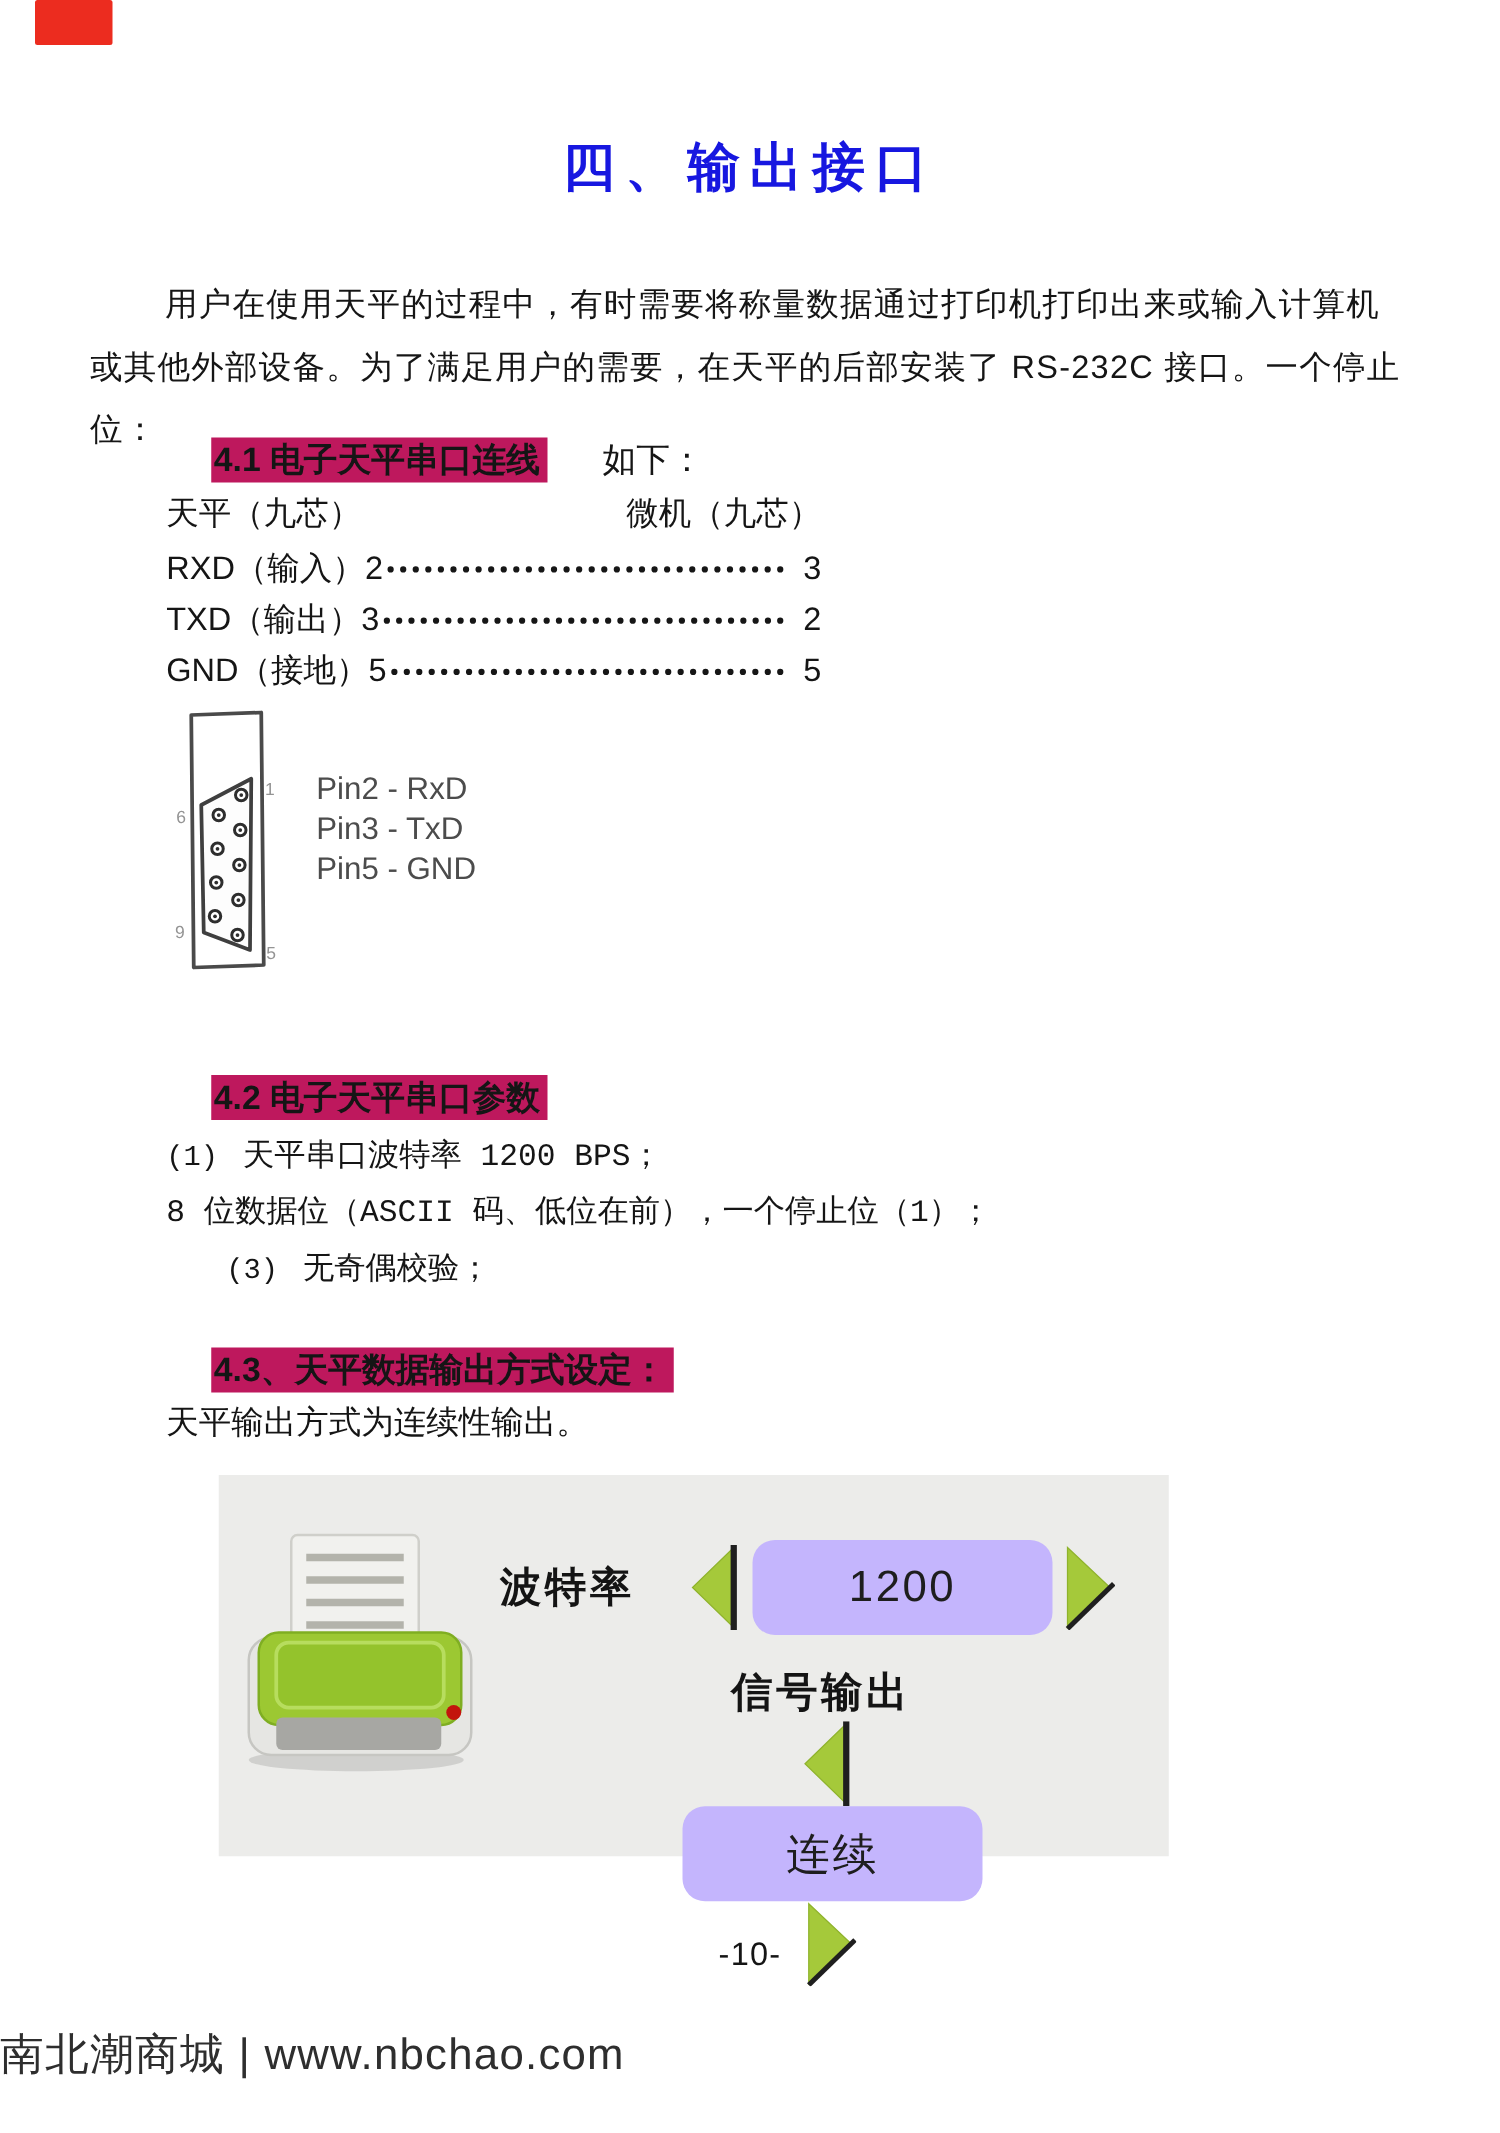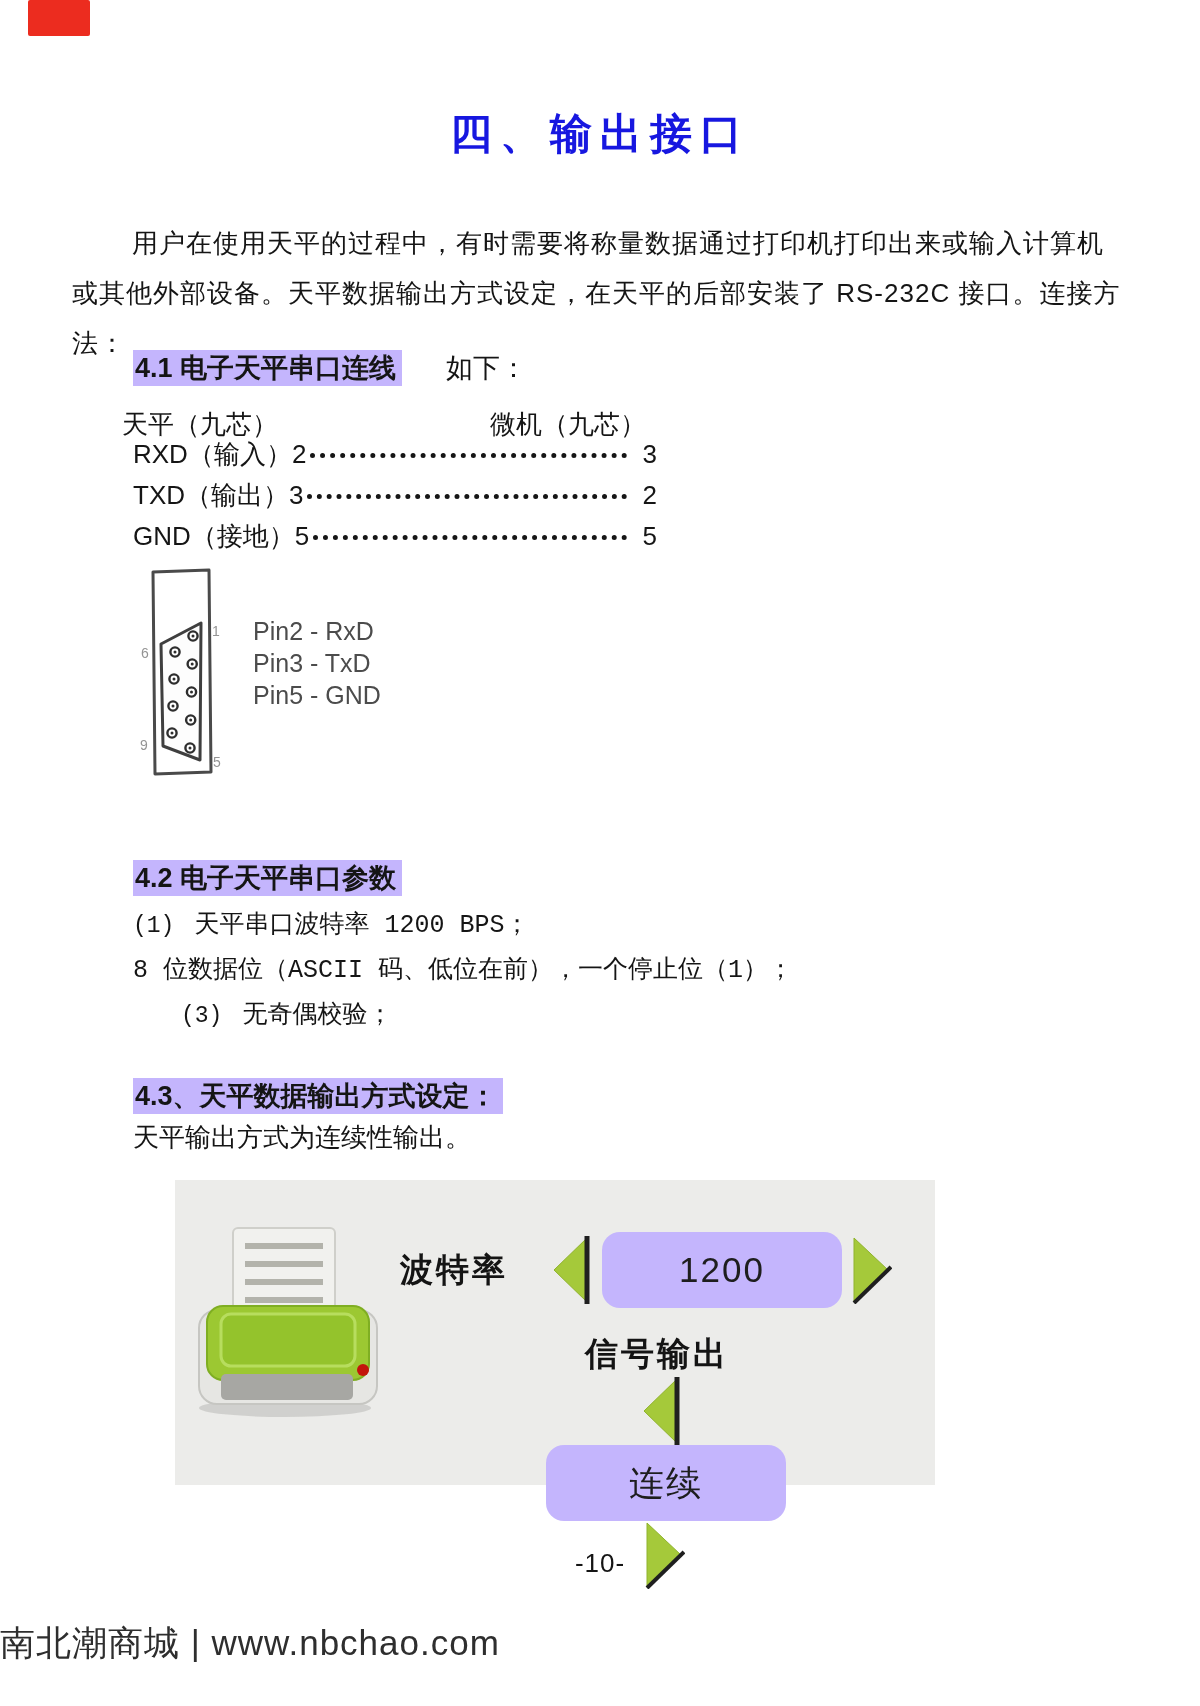--- a/index.html
+++ b/index.html
@@ -8,24 +8,24 @@
     font-family:"Liberation Sans","DejaVu Sans",sans-serif;color:#151515;
   }
   .red-stamp{position:absolute;left:28px;top:0;width:62px;height:36px;background:#ec2c1f;border-radius:2px;}
   .doc-title{
     position:absolute;left:0;top:106px;width:100%;text-align:center;
     font-size:42px;font-weight:bold;color:#1717e0;letter-spacing:8px;
   }
   .intro{position:absolute;left:72px;top:218px;width:1062px;font-size:26px;line-height:50px;letter-spacing:1px;}
   .intro .l1{padding-left:60px;}
   .sec-head{position:absolute;left:133px;font-size:27px;font-weight:bold;white-space:nowrap;}
-  .hl{background:#c4b5fd;padding:3px 6px 3px 2px;}
+  .hl{background:#be185d;padding:3px 6px 3px 2px;margin-left:36px;}
   .h41{top:350px;}
   .h41 .suffix{font-weight:normal;margin-left:44px;background:none;margin-top:19px;}
-  .col-headers{position:absolute;left:122px;top:393px;width:524px;display:flex;justify-content:space-between;font-size:26px;margin-top:14px;}
+  .col-headers{position:absolute;left:133px;top:393px;width:524px;display:flex;justify-content:space-between;font-size:26px;}
   .conn-table{position:absolute;left:133px;top:434px;width:524px;font-size:26px;}
   .conn-row{display:flex;align-items:center;height:41px;white-space:nowrap;justify-content:space-between;}
   .conn-row .dots{flex:1;height:0;border-bottom:5px dotted #161616;margin:0 12px 0 4px;position:relative;top:1px;}
   .conn-row .pin-r{width:18px;text-align:right;}
   .db9{position:absolute;left:140px;top:566px;}
   .pin-legend{position:absolute;left:253px;top:615px;font-size:25px;color:#4c4c4c;line-height:32px;white-space:nowrap;}
   .h42{top:860px;}
   .params{position:absolute;left:133px;top:903px;font-size:25px;}
   .param-line{height:45px;line-height:45px;white-space:nowrap;font-family:Liberation Mono, monospace;}
   .param-line .num{margin-right:20px;font-size:23px;}
@@ -51,21 +51,21 @@
 <body>
 
 <div class="page">
 
   <div class="red-stamp"></div>
 
   <div class="doc-title">四、输出接口</div>
 
   <div class="intro">
     <div class="l1">用户在使用天平的过程中，有时需要将称量数据通过打印机打印出来或输入计算机</div>
-    <div class="l2">或其他外部设备。天平数据输出方式设定，在天平的后部安装了 RS-232C 接口。连接方法：</div>
+    <div class="l2">或其他外部设备。为了满足用户的需要，在天平的后部安装了 RS-232C 接口。一个停止位：</div>
   </div>
 
   <div class="sec-head h41">
     <span class="hl">4.1 电子天平串口连线</span><span class="suffix">如下：</span>
   </div>
 
   <div class="col-headers">
     <span>天平（九芯）</span>
     <span>微机（九芯）</span>
   </div>

